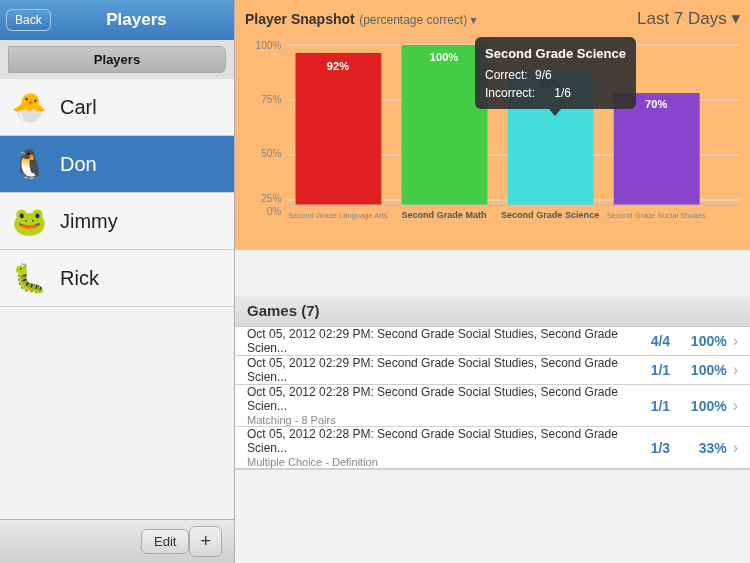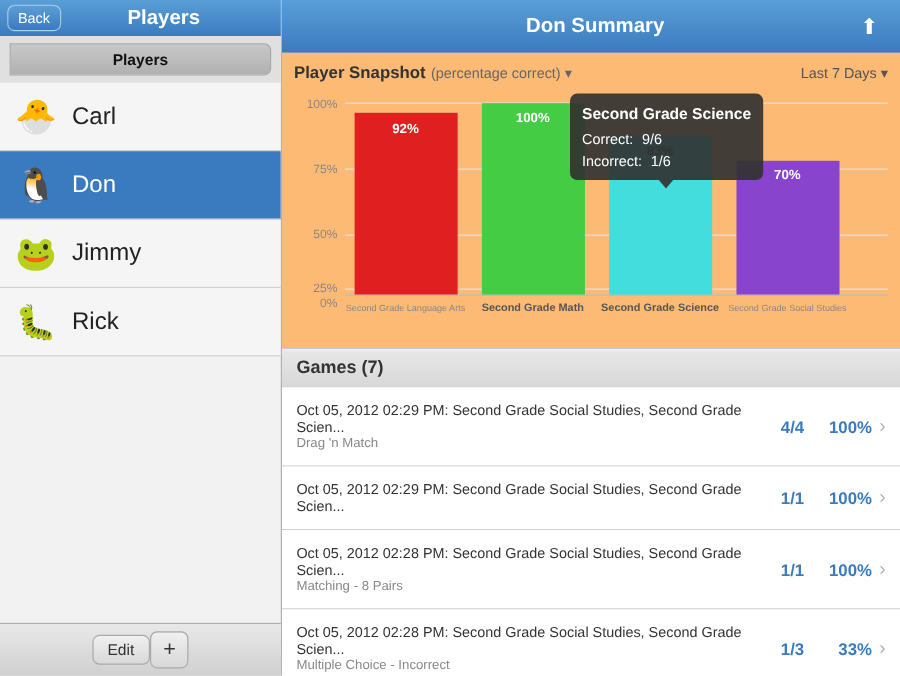--- a/index.html
+++ b/index.html
@@ -10,21 +10,21 @@
       width: 235px;
       min-width: 235px;
       display: flex;
       flex-direction: column;
       background: #f2f2f2;
       border-right: 1px solid #b0b0b0;
       height: 563px;
     }
     .left-header {
       background: linear-gradient(to bottom, #5a9ed6, #3a7bbf);
-      height: 30px;
+      height: 40px;
       display: flex;
       align-items: center;
       justify-content: center;
       position: relative;
       padding-left: 39px;
     }
     .left-header .back-btn {
       position: absolute;
       left: 6px;
       background: linear-gradient(to bottom, #5a9ed6, #3a7bbf);
@@ -85,21 +85,21 @@
       font-size: 28px;
       flex-shrink: 0;
     }
     .player-name { font-size: 20px; color: #222; font-weight: 400; }
     .left-footer {
       height: 44px;
       background: linear-gradient(to bottom, #e8e8e8, #d0d0d0);
       border-top: 1px solid #b0b0b0;
       display: flex;
       align-items: center;
-      justify-content: center;
+      justify-content: flex-end;
       padding: 0 12px;
     }
     .edit-btn, .add-btn {
       background: linear-gradient(to bottom, #f0f0f0, #d8d8d8);
       border: 1px solid #aaa;
       border-radius: 6px;
       padding: 4px 12px;
       font-size: 13px;
       cursor: pointer;
       color: #333;
@@ -146,21 +146,21 @@
       border-bottom: 1px solid #ccc;
     }
     .chart-header {
       display: flex;
       justify-content: space-between;
       align-items: center;
       margin-bottom: 6px;
     }
     .chart-title { font-size: 14px; font-weight: 600; color: #333; }
     .chart-subtitle { font-size: 12px; color: #666; }
-    .last-days { font-size: 12px; color: #555; }
+    .last-days { font-size: 17px; color: #555; }
 
     .chart-area {
       position: relative;
       width: 100%;
       height: 210px;
       overflow: visible;
     }
 
     
     .tooltip {
@@ -192,26 +192,27 @@
     .games-section {
       flex: 1;
       overflow-y: auto;
       background: #f2f2f2;
     }
     .games-header {
       background: linear-gradient(to bottom, #e8e8e8, #d8d8d8);
       padding: 6px 12px;
       border-bottom: 1px solid #ccc;
       border-top: 1px solid #eee;
+      margin-top: 45px;
     }
     .games-title { font-size: 15px; font-weight: 600; color: #333; }
     .game-row {
       display: flex;
       align-items: center;
-      padding: 12px 12px;
+      padding: 0 12px;
       border-bottom: 1px solid #d0d0d0;
       background: white;
       cursor: pointer;
     }
     .game-info { flex: 1; }
     .game-date { font-size: 12px; color: #333; font-weight: 500; }
     .game-type { font-size: 11px; color: #888; margin-top: 1px; }
     .game-score { font-size: 14px; color: #3a7bbf; font-weight: 600; margin-right: 8px; min-width: 30px; text-align: left; }
     .game-pct { font-size: 14px; color: #3a7bbf; font-weight: 600; min-width: 38px; text-align: right; margin-right: 6px; }
     .game-chevron { color: #b0b0b0; font-size: 16px; }
@@ -246,25 +247,20 @@
     <span class="player-name">Rick</span>
   </div>
     </div>
   <div class="left-footer">
     <button class="edit-btn">Edit</button>
     <button class="add-btn">+</button>
   </div>
 </div>
 
 <div class="right-panel">
-  <div class="right-header">
-    <span style="width:30px"></span>
-    <span class="main-title">Don Summary</span>
-    <button class="share-btn">⬆</button>
-  </div>
 
   <div class="chart-section">
     <div class="chart-header">
       <div>
         <span class="chart-title">Player Snapshot</span>
         <span class="chart-subtitle">(percentage correct) ▾</span>
       </div>
       <span class="last-days">Last 7 Days ▾</span>
     </div>
     <div class="chart-area">
@@ -304,35 +300,34 @@
 
       
       <div class="tooltip" style="left:230px; top:2px;">
         <div class="tooltip-title">Second Grade Science</div>
         <div>
           <span>Correct:</span>
           <span style="margin-left:4px;">9/6</span>
         </div>
         <div>
           <span>Incorrect:</span>
-          <span style="margin-left:4px;">1/6</span>
+          <span style="margin-left:16px;">1/6</span>
         </div>
       </div>
     </div>
   </div>
 
   <div class="games-section">
     <div class="games-header">
       <span class="games-title">Games (7)</span>
     </div>
     <div id="games-list">
         <div class="game-row">
     <div class="game-info">
       <div class="game-date">Oct 05, 2012  02:29 PM: Second Grade Social Studies, Second Grade Scien...</div>
-      <div class="game-type">Drag 'n Match</div>
     </div>
     <span class="game-score">4/4</span>
     <span class="game-pct">100%</span>
     <span class="game-chevron">›</span>
   </div>
         <div class="game-row">
     <div class="game-info">
       <div class="game-date">Oct 05, 2012  02:29 PM: Second Grade Social Studies, Second Grade Scien...</div>
     </div>
     <span class="game-score">1/1</span>
@@ -344,21 +339,21 @@
       <div class="game-date">Oct 05, 2012  02:28 PM: Second Grade Social Studies, Second Grade Scien...</div>
       <div class="game-type">Matching - 8 Pairs</div>
     </div>
     <span class="game-score">1/1</span>
     <span class="game-pct">100%</span>
     <span class="game-chevron">›</span>
   </div>
         <div class="game-row">
     <div class="game-info">
       <div class="game-date">Oct 05, 2012  02:28 PM: Second Grade Social Studies, Second Grade Scien...</div>
-      <div class="game-type">Multiple Choice - Incorrect</div>
+      <div class="game-type">Multiple Choice - Definition</div>
     </div>
     <span class="game-score">1/3</span>
     <span class="game-pct">33%</span>
     <span class="game-chevron">›</span>
   </div>
         <div class="game-row">
     
     
     
     

